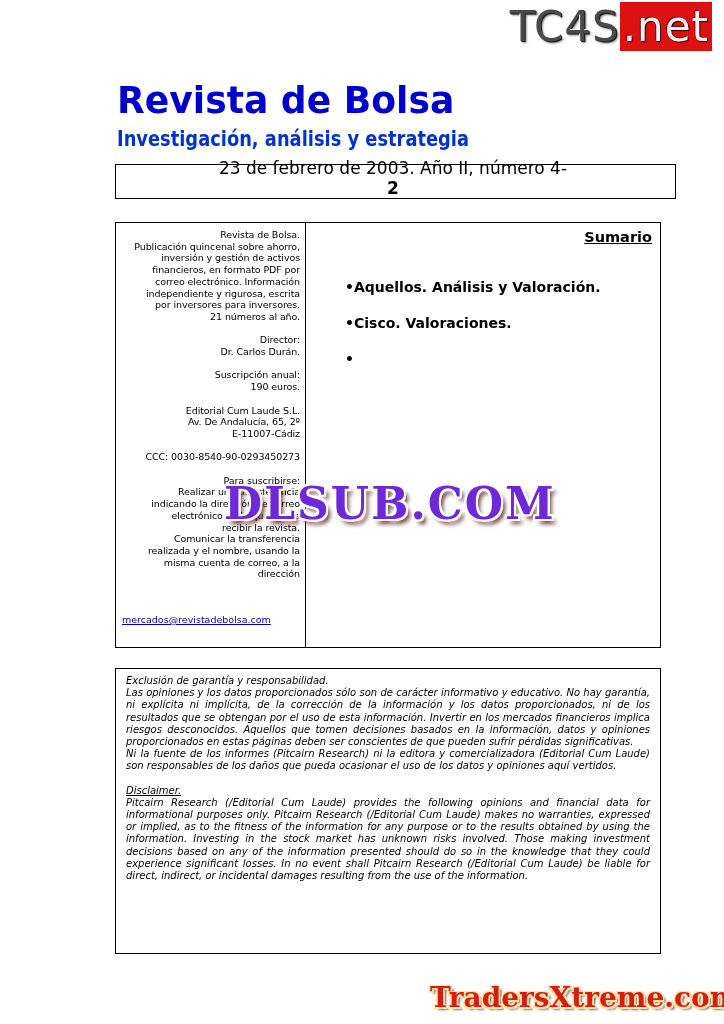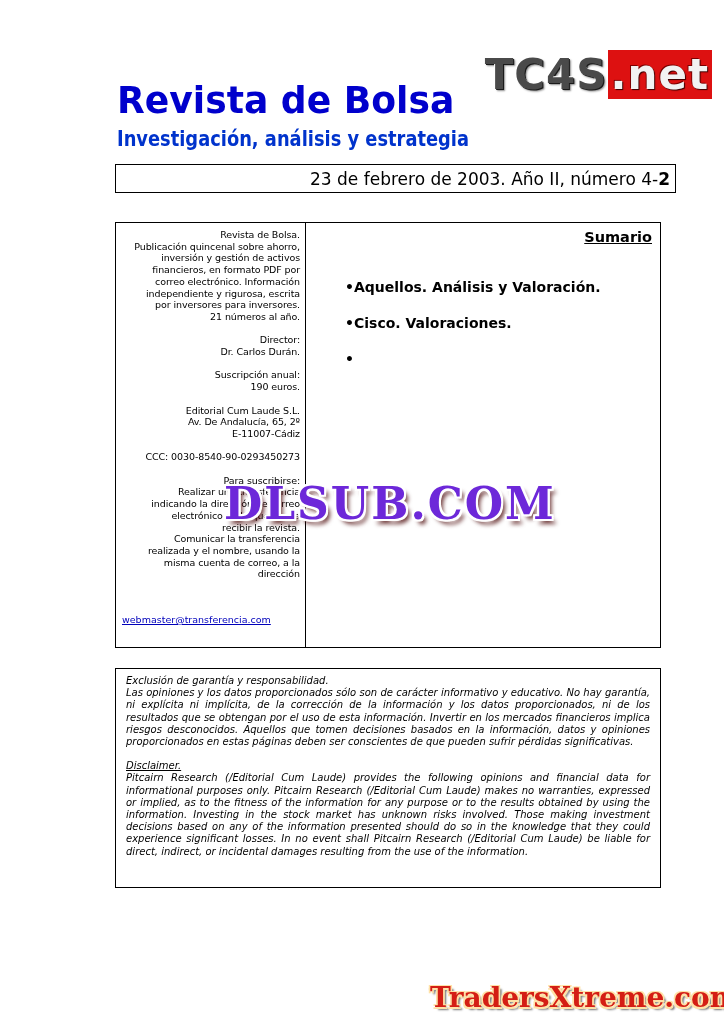--- a/index.html
+++ b/index.html
@@ -7,43 +7,42 @@
   .page {
     position:relative; width:724px; height:1024px; margin:0 auto;
     background:#ffffff; overflow:hidden;
     font-family:"DejaVu Sans","Liberation Sans",sans-serif;
     color:#000;
   }
 
   
   .tc4s {
     position:absolute; top:2px; right:12px;
-    font-size:42px; font-weight:bold; letter-spacing:1px;
+    font-size:42px; font-weight:normal; letter-spacing:1px;
     color:#4a4a4a; white-space:nowrap;
     text-shadow:-1px -1px 0 #ffffff, 1px 1px 0 #1a1a1a, 2px 2px 2px rgba(0,0,0,.45);
-    margin-top:48px;
   }
   .tc4s-suffix { background:#dd1111; color:#f2f2f2; padding:0 3px;
     text-shadow:-1px -1px 0 #7a0000, 1px 1px 1px #300; }
 
   .title {
     position:absolute; left:117px; top:78px;
     font-size:38px; font-weight:bold; color:#0000cc;
     transform:scaleX(.95); transform-origin:left top; white-space:nowrap;
   }
   .subtitle {
     position:absolute; left:117px; top:127px;
     font-size:21px; font-weight:bold; color:#0033cc;
     transform:scaleX(.85); transform-origin:left top; white-space:nowrap;
   }
 
   .datebox {
-    position:absolute; left:115px; top:164px; width:561px; height:29px;
+    position:absolute; left:115px; top:164px; width:561px; height:35px;
     border:1px solid #000; display:flex; align-items:center; justify-content:flex-end;
-    padding-right:5px; font-size:17px; white-space:nowrap;
+    padding-right:5px; font-size:17px; white-space:nowrap;flex-direction:column;
   }
   .datebox b { font-weight:bold; }
 
   .content-box {
     position:absolute; left:115px; top:222px; width:546px; height:426px;
     border:1px solid #000; display:flex;text-align:right;
   }
   .left-cell {
     position:relative; width:190px; height:100%;
     border-right:1px solid #000; padding:6px 5px 0 6px;
@@ -68,21 +67,21 @@
     font-family:"DejaVu Serif","Liberation Serif",serif;
     font-size:44px; font-weight:bold; letter-spacing:2px; color:#6d28d9;
     white-space:nowrap;
     text-shadow:
       -2px -2px 0 #ffffff, 2px -2px 0 #ffffff, -2px 2px 0 #ffffff, 2px 2px 0 #ffffff,
       0 -2px 0 #ffffff, 0 2px 0 #ffffff, -2px 0 0 #ffffff, 2px 0 0 #ffffff,
       4px 5px 4px rgba(70,0,0,.75);
   }
 
   .disclaimer-box {
-    position:absolute; left:115px; top:668px; width:546px; height:220px;
+    position:absolute; left:115px; top:668px; width:546px; height:286px;
     border:1px solid #000; padding:6px 10px;
     font-size:10px; line-height:12.2px; font-style:italic; text-align:justify;
     overflow:hidden;
   }
   .disclaimer-box p { margin:0; }
   .gap-before { margin-top:12px !important;text-decoration:underline; }
 
   
   .traders {
     position:absolute; left:430px; top:981px;
@@ -136,21 +135,21 @@
 
 Para suscribirse:
 Realizar una transferencia
 indicando la dirección de correo
 electrónico en la que desea
 recibir la revista.
 Comunicar la transferencia
 realizada y el nombre, usando la
 misma cuenta de correo, a la
 dirección</div>
-      <a class="email" href="#">webmaster@transferencia.com</a>
+      <a class="email" href="#">mercados@revistadebolsa.com</a>
     </div>
     <div class="right-cell">
       <div class="sumario-heading">Sumario</div>
       <div class="sumario-list">
         <div class="sumario-item">
           <span class="bullet">•</span>
           <span class="item-text">Aquellos. Análisis y Valoración.</span>
         </div>
         <div class="sumario-item">
           <span class="bullet">•</span>
@@ -161,19 +160,20 @@
         </div>
       </div>
     </div>
   </div>
 
   <div class="dlsub">DLSUB.COM</div>
 
   <div class="disclaimer-box">
     <p>Exclusión de garantía y responsabilidad.</p>
     <p>Las opiniones y los datos proporcionados sólo son de carácter informativo y educativo. No hay garantía, ni explícita ni implícita, de la corrección de la información y los datos proporcionados, ni de los resultados que se obtengan por el uso de esta información. Invertir en los mercados financieros implica riesgos desconocidos. Aquellos que tomen decisiones basados en la información, datos y opiniones proporcionados en estas páginas deben ser conscientes de que pueden sufrir pérdidas significativas.</p>
+    <p>Ni la fuente de los informes (Pitcairn Research) ni la editora y comercializadora (Editorial Cum Laude) son responsables de los daños que pueda ocasionar el uso de los datos y opiniones aquí vertidos.</p>
     <p class="gap-before">Disclaimer.</p>
     <p>Pitcairn Research (/Editorial Cum Laude) provides the following opinions and financial data for informational purposes only. Pitcairn Research (/Editorial Cum Laude) makes no warranties, expressed or implied, as to the fitness of the information for any purpose or to the results obtained by using the information. Investing in the stock market has unknown risks involved. Those making investment decisions based on any of the information presented should do so in the knowledge that they could experience significant losses. In no event shall Pitcairn Research (/Editorial Cum Laude) be liable for direct, indirect, or incidental damages resulting from the use of the information.</p>
   </div>
 
   <div class="traders">TradersXtreme.com</div>
 
 </div>
 
 </body></html>

